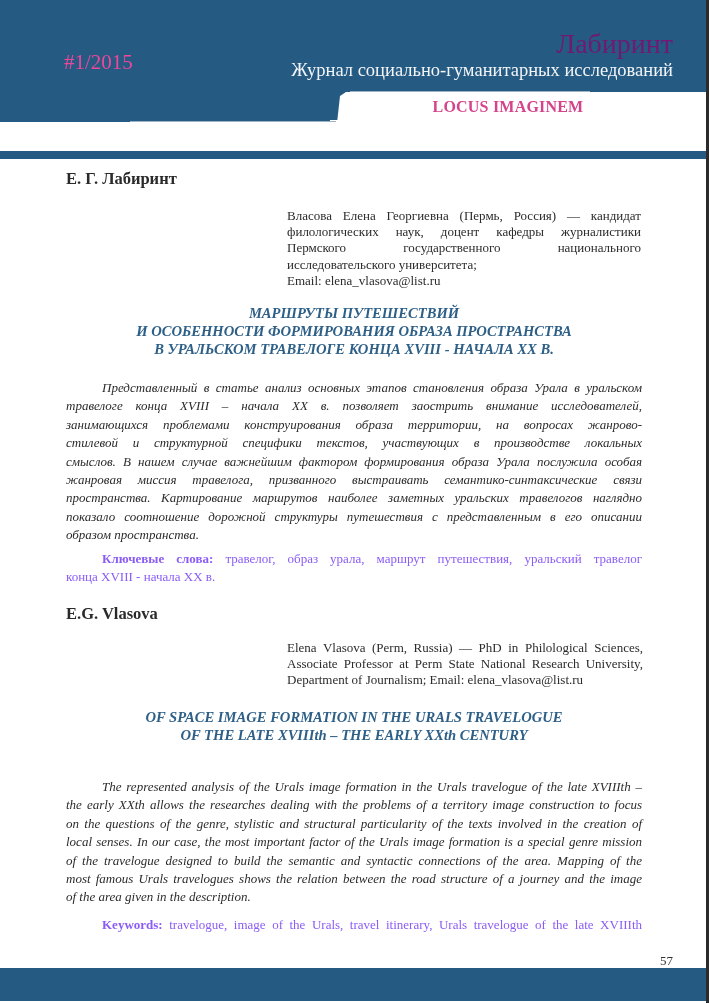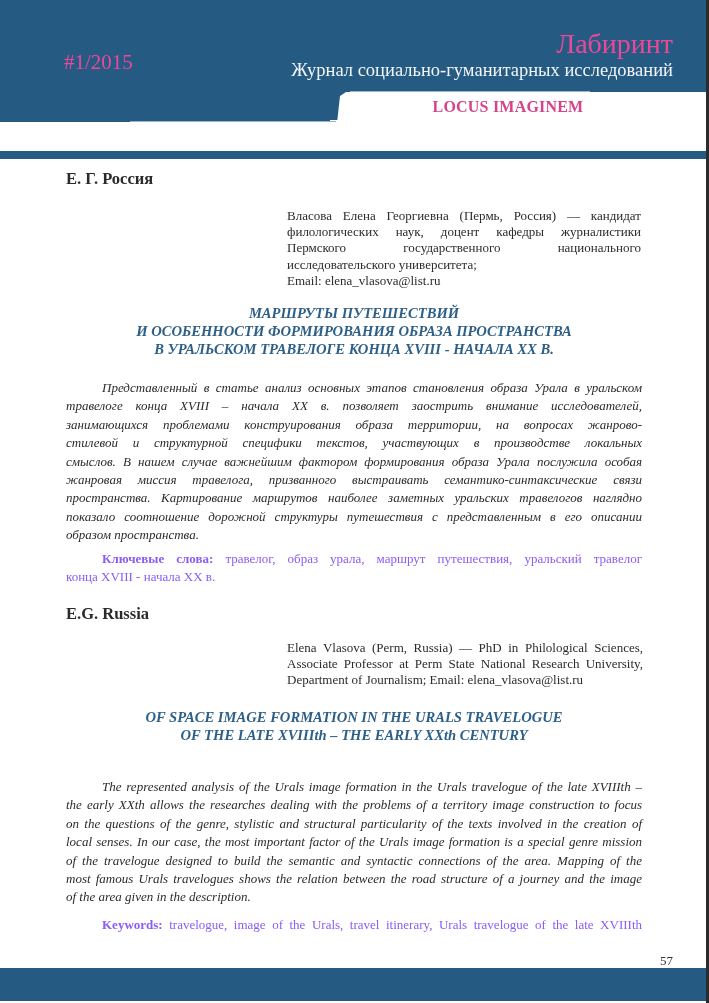--- a/index.html
+++ b/index.html
@@ -9,21 +9,21 @@
   }
   .abs { position: absolute; }
   .right-border { position: absolute; right: 0; top: 0; width: 3px; height: 1003px; background: #2b2b2b; }
   .header-bg { position: absolute; left: 0; top: 0; width: 706px; height: 122px; background: #255a82; }
   .tab { position: absolute; left: 336px; top: 92px; width: 370px; height: 40px; background: #ffffff;
          clip-path: polygon(0 100%, 4px 10%, 10px 0, 100% 0, 100% 100%); }
   .tab-cover { position: absolute; left: 330px; top: 120px; width: 376px; height: 14px; background: #ffffff; }
   .tab-line { position: absolute; left: 350px; top: 91px; width: 240px; height: 1px; background: #9db3c6; }
   .under-line { position: absolute; left: 130px; top: 121px; width: 206px; height: 1px; background: #9db3c6; }
   .issue { left: 64px; top: 50px; color: #ec4899; font-size: 21px; }
-  .mag-title { right: 36px; top: 28px; color: #ec4899; font-size: 28px; }
+  .mag-title { right: 36px; top: 28px; color: #701a75; font-size: 28px; }
   .mag-sub { right: 36px; top: 60px; color: #f2f5f8; font-size: 18.5px; text-align: right; }
   .rubric { left: 336px; top: 98px; width: 344px; text-align: center; color: #d5438a; font-weight: bold; font-size: 16px; letter-spacing: 0.2px; }
   .blue-bar { position: absolute; left: 0; top: 151px; width: 706px; height: 8px; background: #255a82; }
   .author { left: 66px; top: 169px; font-weight: bold; font-size: 16.5px; color: #2a2a2a; }
   .info { left: 287px; width: 354px; font-size: 13px; line-height: 16.2px; text-align: justify; text-align-last: left; color: #2b2b2b; }
   .info-line { display: block; text-align: justify; text-align-last: justify; white-space: nowrap; }
   .info-line.last { text-align-last: left; }
   .title { left: 66px; width: 576px; text-align: center; color: #2d5f87; font-weight: bold; font-size: 14.6px; line-height: 18px; font-style: italic; }
   .abstract { left: 66px; width: 576px; font-style: italic; font-size: 13px; line-height: 18.4px; text-align: justify; color: #2b2b2b; }
   .abstract .ln { display: block; text-align: justify; text-align-last: justify; white-space: nowrap; }
@@ -45,21 +45,21 @@
 <div class="tab-line"></div>
 <div class="under-line"></div>
 
 <div class="abs issue">#1/2015</div>
 <div class="abs mag-title">Лабиринт</div>
 <div class="abs mag-sub">Журнал социально-гуманитарных исследований</div>
 <div class="abs rubric">LOCUS IMAGINEM</div>
 
 <div class="blue-bar"></div>
 
-<div class="abs author">Е. Г. Россия</div>
+<div class="abs author">Е. Г. Лабиринт</div>
 
 <div class="abs info" style="top:208px;">
   <span class="info-line">Власова Елена Георгиевна (Пермь, Россия) — кандидат</span>
   <span class="info-line">филологических наук, доцент кафедры журналистики</span>
   <span class="info-line">Пермского государственного национального</span>
   <span class="info-line last">исследовательского университета;</span>
   <span class="info-line last">Email: elena_vlasova@list.ru</span>
 </div>
 
 <div class="abs title" style="top:304px;">
@@ -78,21 +78,21 @@
   <span class="ln">пространства. Картирование маршрутов наиболее заметных уральских травелогов наглядно</span>
   <span class="ln">показало соотношение дорожной структуры путешествия с представленным в его описании</span>
   <span class="ln last">образом пространства.</span>
 </div>
 
 <div class="abs kw" style="top:550px;">
   <span class="ln indent"><b>Ключевые слова:</b><span> травелог, образ урала, маршрут путешествия, уральский травелог</span></span>
   <span class="ln last">конца XVIII - начала XX в.</span>
 </div>
 
-<div class="abs author" style="top:604px;">E.G. Russia</div>
+<div class="abs author" style="top:604px;">E.G. Vlasova</div>
 
 <div class="abs info" style="top:640px; width:356px;">
   <span class="info-line">Elena Vlasova (Perm, Russia) — PhD in Philological Sciences,</span>
   <span class="info-line">Associate Professor at Perm State National Research University,</span>
   <span class="info-line last">Department of Journalism; Email: elena_vlasova@list.ru</span>
 </div>
 
 <div class="abs title" style="top:708px;">
   <div>OF SPACE IMAGE FORMATION IN THE URALS TRAVELOGUE</div>
   <div>OF THE LATE XVIIIth – THE EARLY XXth CENTURY</div>

